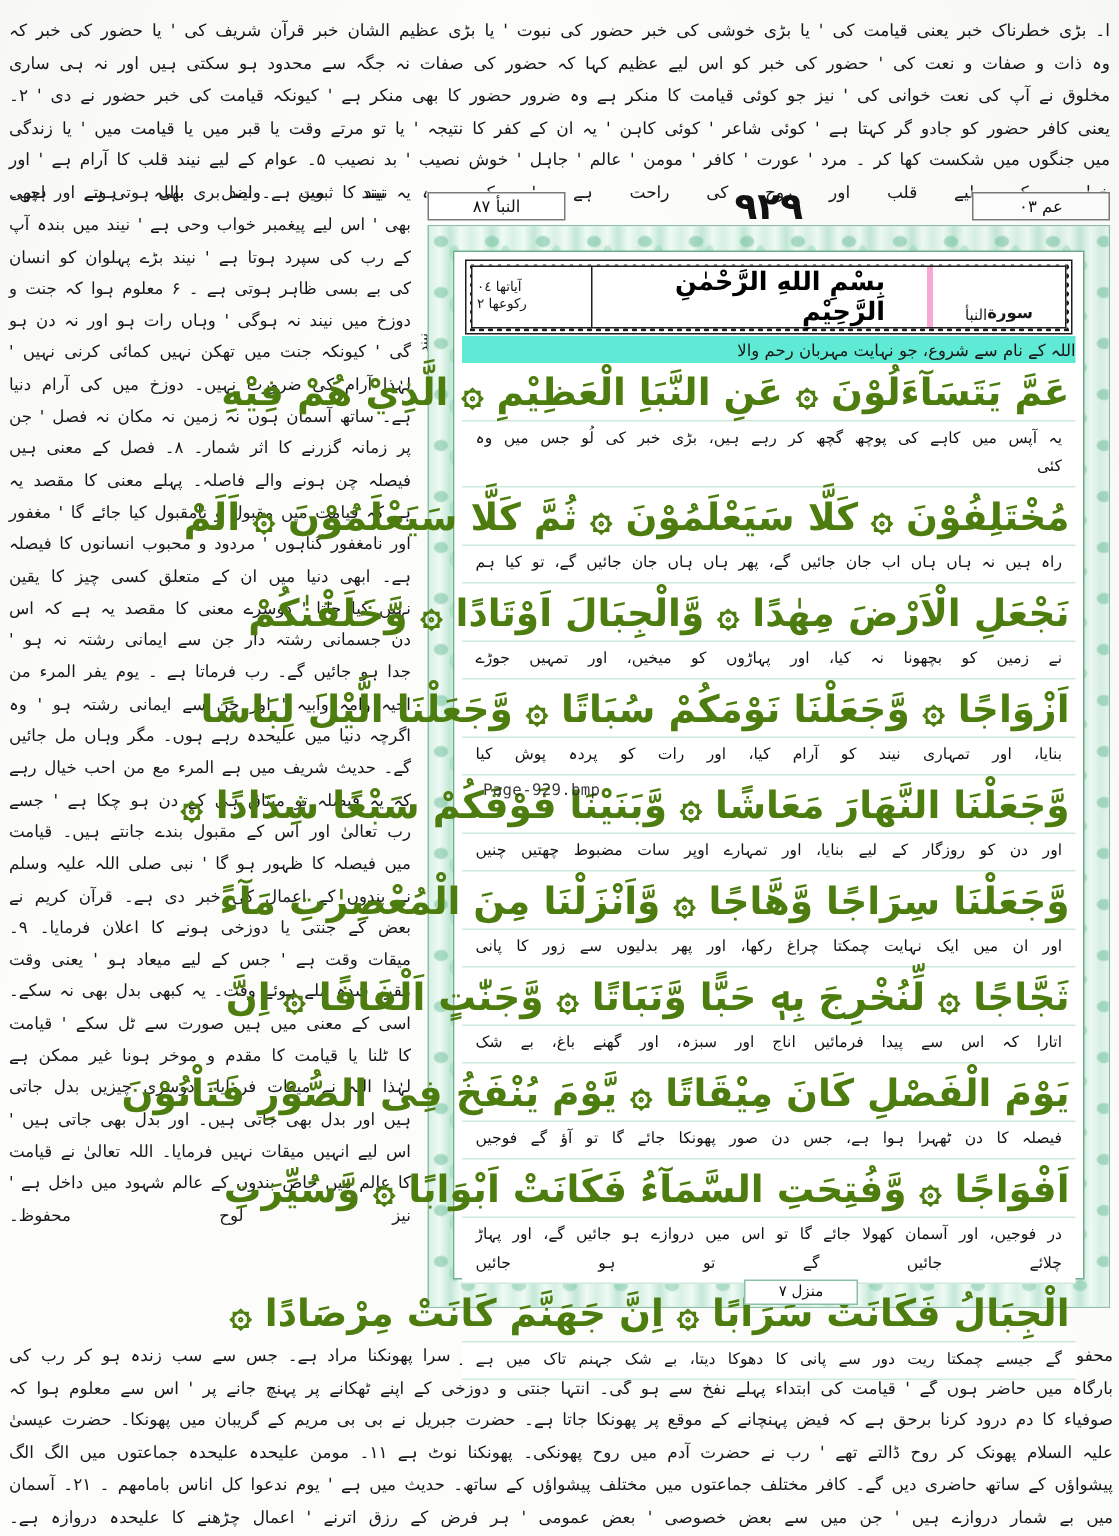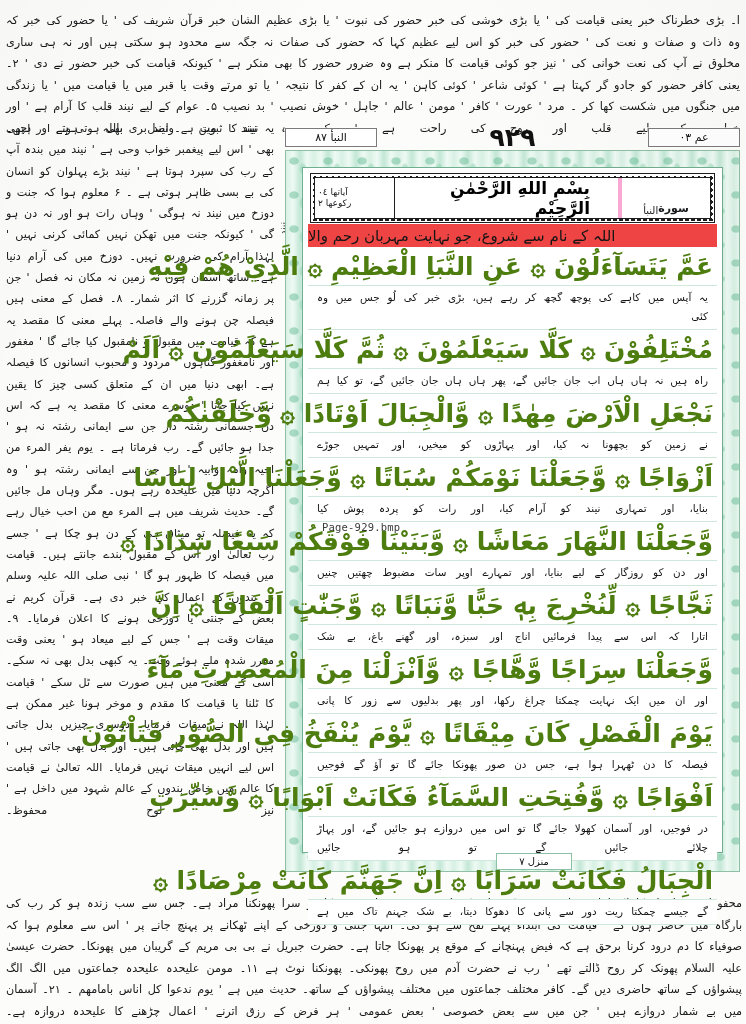--- a/index.html
+++ b/index.html
@@ -146,22 +146,22 @@
     padding:2px 3px;box-sizing:border-box;margin-left:28px;
   }
   .bism-surah .s1{font-size:11px;font-weight:bold;}
   .bism-center{flex:1;font-size:17px;font-weight:bold;letter-spacing:0px;}
   .bism-ayat{
     width:80px;border-right:1px solid #1e1e1e;
     flex-direction:column;font-size:9px;line-height:1.2;
     padding:2px 3px;box-sizing:border-box;
   }
   .bism-trans{
-    text-align:left;direction:rtl;font-size:15px;color:#151515;
-    padding:3px 0 2px 0;border-top:0;background:#ef4444;
+    text-align:right;direction:rtl;font-size:11px;color:#151515;
+    padding:3px 0 2px 0;border-top:0;background:#5eead4;
   }
 
   
   .verses{flex:1;display:flex;flex-direction:column;}
   .v-arabic{
     direction:rtl;text-align:center;
     font-size:25px;line-height:37px;font-weight:bold;color:#4d7c0f;
     padding:1px 4px 0 4px;white-space:nowrap;
     font-family:"DejaVu Sans","Liberation Sans",sans-serif;
   }
@@ -248,26 +248,26 @@
           </div>
           <div>
             <div class="v-arabic urdu">اَزْوَاجًا ۞ وَّجَعَلْنَا نَوْمَكُمْ سُبَاتًا ۞ وَّجَعَلْنَا الَّيْلَ لِبَاسًا</div>
             <div class="v-urdu urdu">بنایا، اور تمہاری نیند کو آرام کیا، اور رات کو پردہ پوش کیا</div>
           </div>
           <div>
             <div class="v-arabic urdu">وَّجَعَلْنَا النَّهَارَ مَعَاشًا ۞ وَّبَنَيْنَا فَوْقَكُمْ سَبْعًا شِدَادًا ۞</div>
             <div class="v-urdu urdu">اور دن کو روزگار کے لیے بنایا، اور تمہارے اوپر سات مضبوط چھتیں چنیں</div>
           </div>
           <div>
+            <div class="v-arabic urdu">وَّجَعَلْنَا سِرَاجًا وَّهَّاجًا ۞ وَّاَنْزَلْنَا مِنَ الْمُعْصِرٰتِ مَآءً</div>
+            <div class="v-urdu urdu">اور ان میں ایک نہایت چمکتا چراغ رکھا، اور پھر بدلیوں سے زور کا پانی</div>
+          </div>
+          <div>
             <div class="v-arabic urdu">ثَجَّاجًا ۞ لِّنُخْرِجَ بِهٖ حَبًّا وَّنَبَاتًا ۞ وَّجَنّٰتٍ اَلْفَافًا ۞ اِنَّ</div>
             <div class="v-urdu urdu">اتارا کہ اس سے پیدا فرمائیں اناج اور سبزہ، اور گھنے باغ، بے شک</div>
-          </div>
-          <div>
-            <div class="v-arabic urdu">وَّجَعَلْنَا سِرَاجًا وَّهَّاجًا ۞ وَّاَنْزَلْنَا مِنَ الْمُعْصِرٰتِ مَآءً</div>
-            <div class="v-urdu urdu">اور ان میں ایک نہایت چمکتا چراغ رکھا، اور پھر بدلیوں سے زور کا پانی</div>
           </div>
           <div>
             <div class="v-arabic urdu">يَوْمَ الْفَصْلِ كَانَ مِيْقَاتًا ۞ يَّوْمَ يُنْفَخُ فِى الصُّوْرِ فَتَاْتُوْنَ</div>
             <div class="v-urdu urdu">فیصلہ کا دن ٹھہرا ہوا ہے، جس دن صور پھونکا جائے گا تو آؤ گے فوجیں</div>
           </div>
           <div>
             <div class="v-arabic urdu">اَفْوَاجًا ۞ وَّفُتِحَتِ السَّمَآءُ فَكَانَتْ اَبْوَابًا ۞ وَّسُيِّرَتِ</div>
             <div class="v-urdu urdu">در فوجیں، اور آسمان کھولا جائے گا تو اس میں دروازے ہو جائیں گے، اور پہاڑ چلائے جائیں گے تو ہو جائیں</div>
           </div>
           <div>

